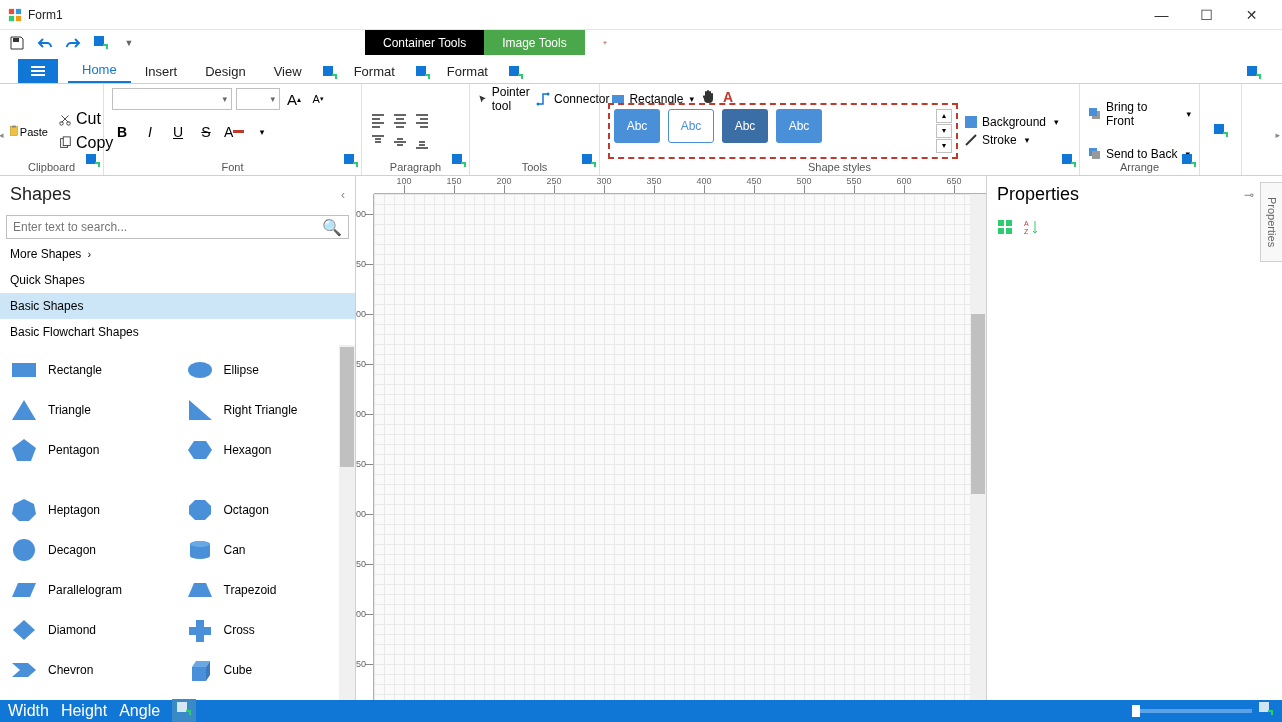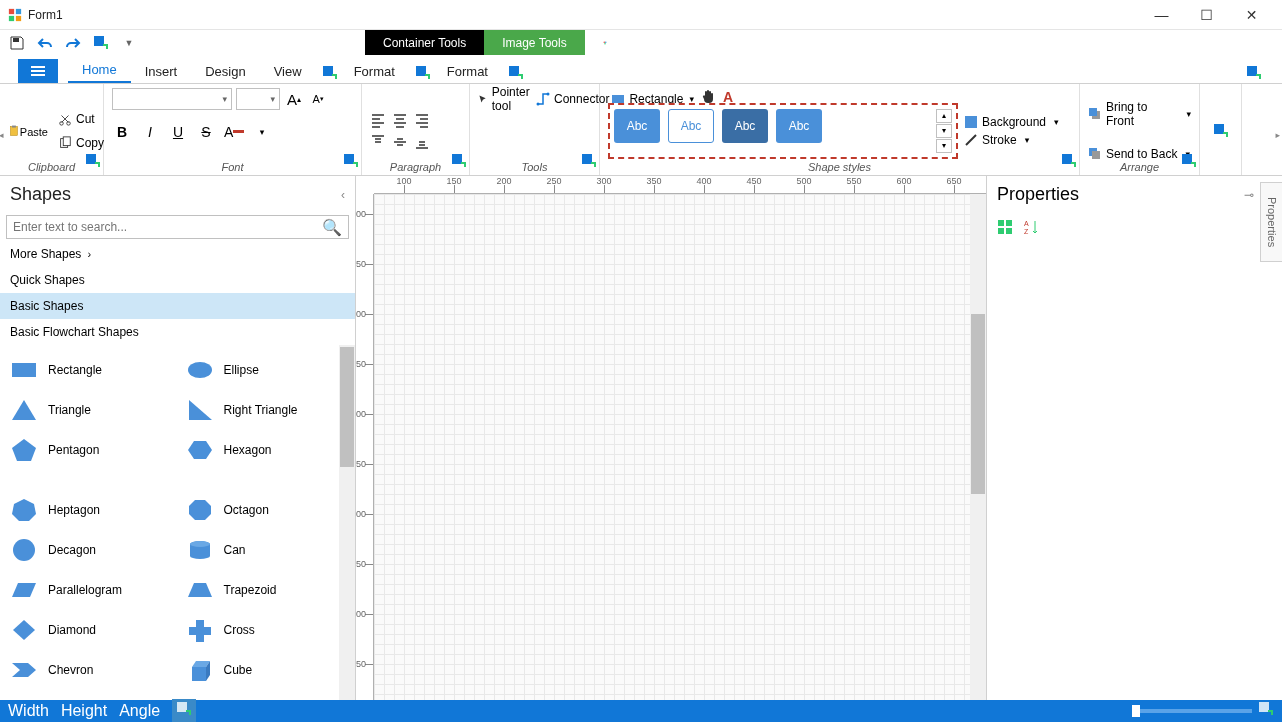--- a/index.html
+++ b/index.html
@@ -26,30 +26,30 @@
 .tabs-row { height: 28px; display: flex; align-items: flex-end; padding: 0 18px; border-bottom: 1px solid #d0d0d0; }
 .file-tab { width: 40px; height: 24px; background: #1177d7; display: flex; align-items: center; justify-content: center; margin-right: 10px; }
 .tab { padding: 4px 14px; font-size: 13px; color: #222; }
 .tab.active { color: #1177d7; border-bottom: 2px solid #1177d7; }
 .tab-badge { width: 20px; height: 20px; margin-left: 4px; display:flex;align-items:center;justify-content:center; }
 .tabs-right { margin-left: auto; }
 
 
 .ribbon { height: 92px; display: flex; border-bottom: 1px solid #d0d0d0; position: relative; }
 .ribbon-group { border-right: 1px solid #e0e0e0; padding: 4px 8px 2px; display: flex; flex-direction: column; position: relative; }
-.ribbon-group-label { position: absolute; bottom: 2px; left: 0; right: 0; text-align: center; font-size: 11px; color: #555; font-style: italic; }
+.ribbon-group-label { position: absolute; bottom: 2px; left: 0; right: 0; text-align: center; font-size: 11px; color: #555; }
 .ribbon-group-content { flex: 1; display: flex; gap: 6px; }
 .corner-badge { position:absolute; right:2px; bottom:2px; }
 
 .big-btn { display:flex; flex-direction:row; align-items:center; justify-content:flex-start; width:40px; }
 .big-btn svg { width:24px; height:24px; }
 .big-btn span { font-size:11px; margin-top:2px; }
 
 .small-btn-col { display:flex; flex-direction:column; gap:2px; justify-content:center; }
-.small-btn { display:flex; align-items:center; gap:4px; font-size:12px; height:22px; padding:0 4px; }
+.small-btn { display:flex; align-items:center; gap:4px; font-size:16px; height:22px; padding:0 4px; }
 .small-btn svg { width:14px; height:14px; }
 
 .font-combo { border:1px solid #c0c0c0; height:22px; width:120px; background:#fff; display:flex; align-items:center; justify-content:flex-end; padding:0 4px; }
 .size-combo { border:1px solid #c0c0c0; height:22px; width:44px; background:#fff; display:flex; align-items:center; justify-content:flex-end; padding:0 4px;}
 .combo-arrow { font-size:9px; color:#666; }
 
 .font-btns-row { display:flex; gap:8px; margin-top:6px; align-items:center; }
 .fbtn { width:20px; height:20px; display:flex; align-items:center; justify-content:center; font-size:14px; }
 
 .para-col { display:flex; flex-direction:column; gap:6px; }

